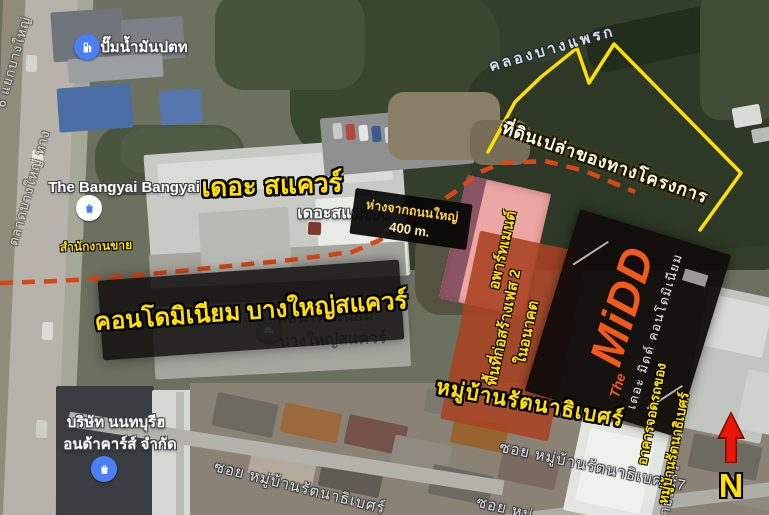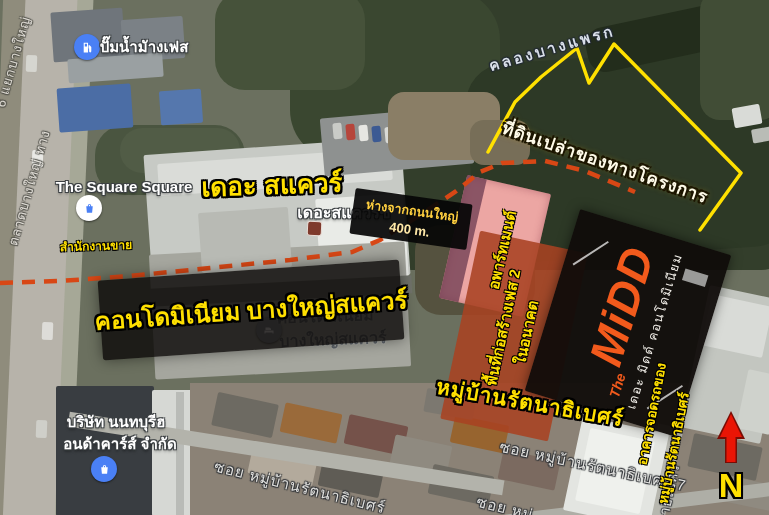--- a/index.html
+++ b/index.html
@@ -186,23 +186,23 @@
   <div class="lbl ctr yel-sm" style="left:96px;top:247px;font-size:12px;transform:translate(-50%,-50%) rotate(-2deg);z-index:5;">สำนักงานขาย</div>
 
   <div class="lbl ctr cream" style="left:605px;top:163px;font-size:17px;letter-spacing:1px;transform:translate(-50%,-50%) rotate(19deg);z-index:5;">ที่ดินเปล่าของทางโครงการ</div>
   <div class="lbl ctr canal" style="left:552px;top:48px;transform:translate(-50%,-50%) rotate(-16deg);z-index:5;">คลองบางแพรก</div>
 
   <div class="icon-circle" style="left:74px;top:34px;background:#4a80f5;z-index:5;">
     <svg width="13" height="13" viewBox="0 0 24 24">
         <path fill="#fff" d="M5 3h8v18H5V3zm2 2v5h4V5H7zm9 3l3 3v8a2 2 0 11-4 0v-5h-1V8h2z"></path>
       </svg>
   </div>
-  <div class="lbl ctr poi" style="left:144px;top:47px;z-index:5;">ปั๊มน้ำมัางเฟส</div>
-
-  <div class="lbl ctr poi" style="left:124px;top:187px;z-index:5;">The Square Square</div>
+  <div class="lbl ctr poi" style="left:144px;top:47px;z-index:5;">ปั๊มน้ำมันปตท</div>
+
+  <div class="lbl ctr poi" style="left:124px;top:187px;z-index:5;">The Bangyai Bangyai</div>
   <div class="icon-circle" style="left:76px;top:195px;background:#ffffff;z-index:5;">
     <svg width="13" height="13" viewBox="0 0 24 24">
         <path fill="#4a80f5" d="M6 8h12l-1.2 12H7.2L6 8zm3 0V6.5a3 3 0 016 0V8h-1.8V6.5a1.2 1.2 0 00-2.4 0V8H9z"></path>
       </svg>
   </div>
 
   <div class="lbl ctr poi" style="left:120px;top:444px;z-index:5;">อนด้าคาร์ส์ จำกัด</div>
   <div class="lbl ctr poi" style="left:116px;top:422px;z-index:5;">บริษัท นนทบุรีฮ</div>
   <div class="icon-circle" style="left:91px;top:456px;background:#4a80f5;z-index:5;">
     <svg width="13" height="13" viewBox="0 0 24 24">

